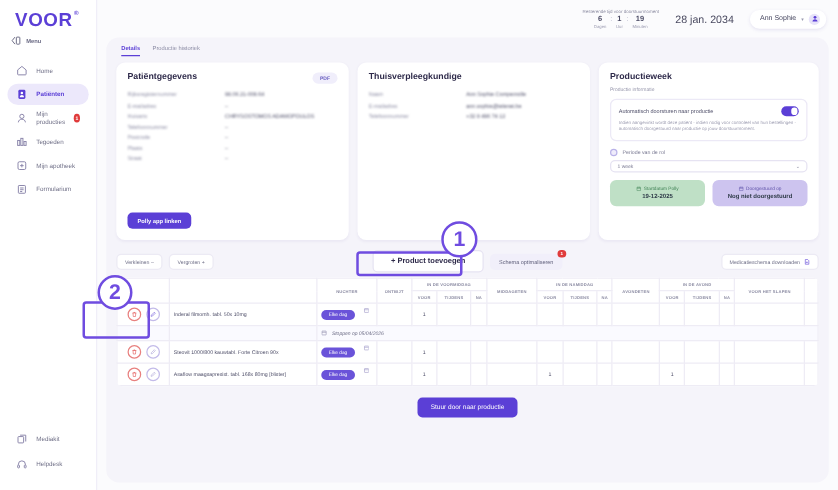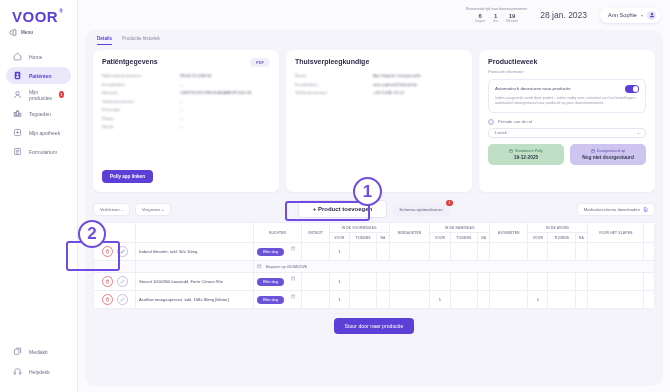--- a/index.html
+++ b/index.html
@@ -240,21 +240,21 @@
           <div class="cd-val">1</div>
           <div class="cd-lab">Uur</div>
         </div>
         <div class="cd-sep">:</div>
         <div class="cd-unit">
           <div class="cd-val">19</div>
           <div class="cd-lab">Minuten</div>
         </div>
       </div>
     </div>
-    <div class="topdate">28 jan. 2023</div>
+    <div class="topdate">28 jan. 2034</div>
     <div class="userchip">
       <span class="uname">Ann Sophie</span>
       <span class="chev">▾</span>
       <span class="avatar">
         <svg width="6" height="6" viewBox="0 0 16 16" fill="#5b3fd6">
             <circle cx="8" cy="5" r="3"></circle>
             <path d="M2.5 14c0-3 2.5-5 5.5-5s5.5 2 5.5 5z"></path>
           </svg>
       </span>
     </div>

